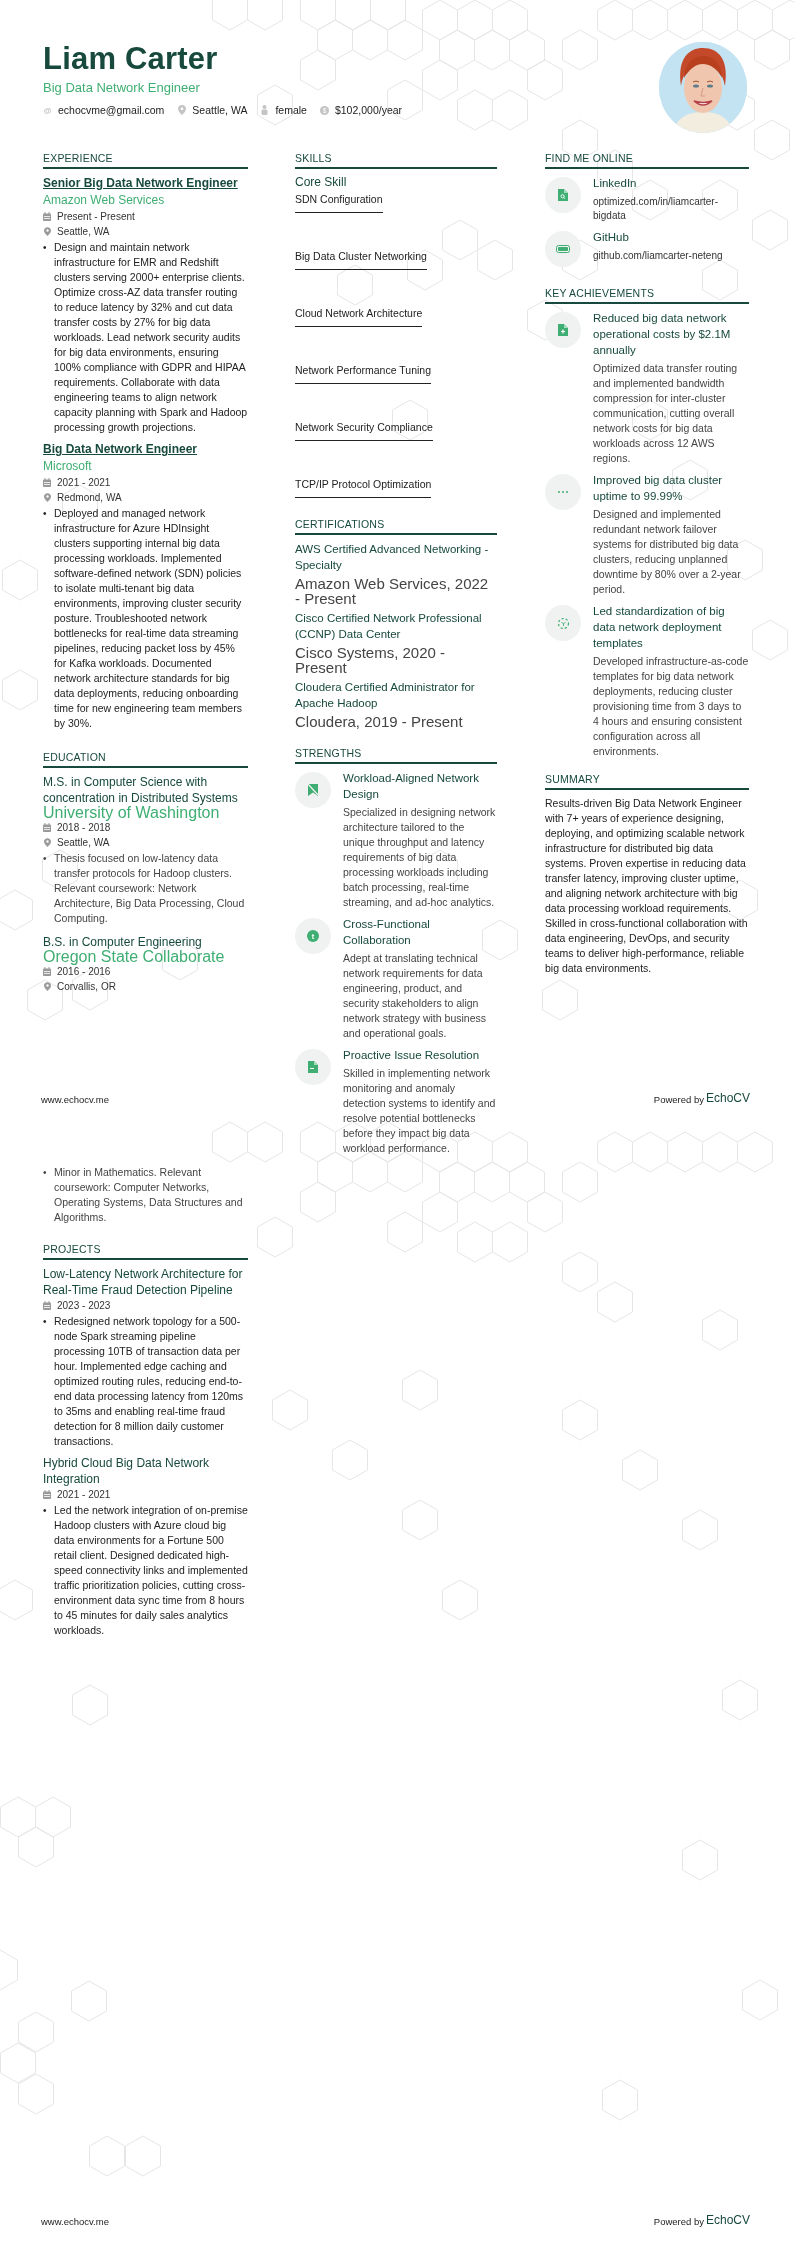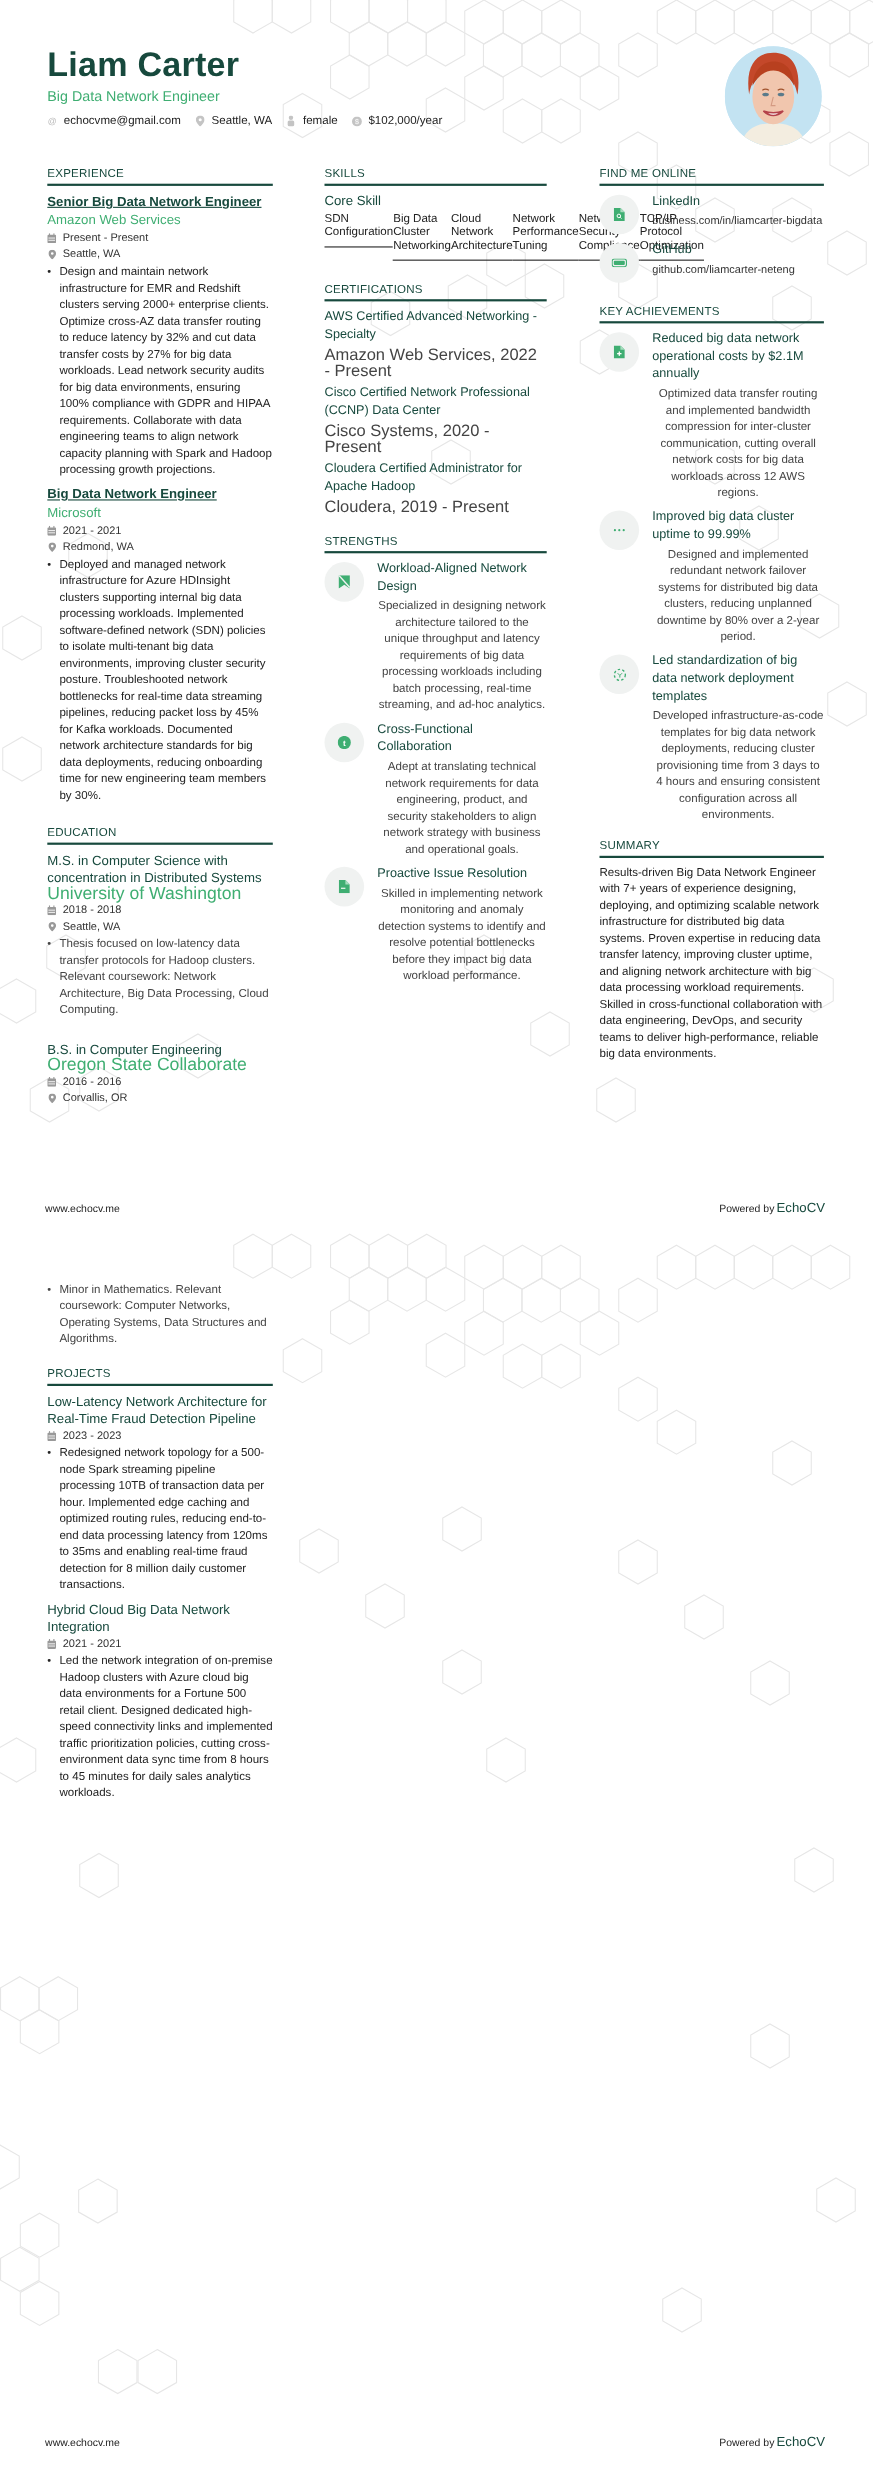--- a/index.html
+++ b/index.html
@@ -46,32 +46,32 @@
     .entry { margin-bottom: 4px; }
 
     
     .edu-degree { font-size: 12px; color: #17493d; line-height: 16px; }
     .edu-school { font-size: 16px; color: #3fae72; line-height: 14px; }
     .edu-bullet { color: #444; }
 
     
     .skill-head { font-size: 12px; color: #17493d; margin-bottom: 4px; }
     .skill-item { font-size: 10.5px; color: #222; padding-bottom: 7px; margin-bottom: 6px; border-bottom: 1px solid #222; display: inline-block; }
-    .skill-list { display: flex; flex-direction: row; align-items: flex-start; }
+    .skill-list { display: flex; flex-direction: column; align-items: flex-start; gap: 31px; }
 
     
     .cert-name { font-size: 11.5px; color: #17493d; line-height: 16px; }
     .cert-issuer { font-size: 15px; color: #444; line-height: 15px; margin: 3px 0 4px; }
 
     
     .icon-item { display: flex; margin-bottom: 6px; }
     .icon-circle { width: 36px; height: 36px; border-radius: 50%; background: #f0f2f1; flex: none; display: flex; align-items: center; justify-content: center; margin-right: 12px; margin-top: 2px; }
     .icon-body { flex: 1; }
     .icon-title { font-size: 11.5px; color: #17493d; line-height: 16px; }
-    .icon-desc { font-size: 10.5px; color: #444; line-height: 15px; margin-top: 3px; text-align: center; }
+    .icon-desc { font-size: 10.5px; color: #444; line-height: 15px; margin-top: 3px; }
     .link-title { font-size: 11.5px; color: #17493d; line-height: 16px; }
     .link-url { font-size: 10px; color: #333; line-height: 14px; margin-top: 4px; }
 
     .summary-text { font-size: 10.5px; color: #222; line-height: 15px; }
 
     
     .footer { position: absolute; left: 41px; right: 44px; display: flex; justify-content: space-between; align-items: flex-end; font-size: 9.5px; color: #222; }
     .footer .brand { font-size: 12px; color: #17493d; margin-left: 2px; }
     .footer-right { display: flex; align-items: flex-end; }
   </style>
@@ -341,21 +341,21 @@
                 <path d="M4 0C1.8 0 0 1.7 0 3.8 0 6.6 4 10 4 10s4-3.4 4-6.2C8 1.7 6.2 0 4 0zm0 5.2a1.4 1.4 0 1 1 0-2.8 1.4 1.4 0 0 1 0 2.8z" fill="#999"></path>
               </svg>
             </span>
           <span>Seattle, WA</span>
         </div>
         <div class="bullet edu-bullet">
           <span class="dot">•</span>
           <span>Thesis focused on low-latency data transfer protocols for Hadoop clusters. Relevant coursework: Network Architecture, Big Data Processing, Cloud Computing.</span>
         </div>
       </div>
-      <div class="entry" style="margin-top:20px;">
+      <div class="entry" style="margin-top:8px;">
         <div class="edu-degree">B.S. in Computer Engineering</div>
         <div class="edu-school">Oregon State Collaborate</div>
         <div class="meta">
           <span class="mi">
               <svg width="8" height="9" viewBox="0 0 8 9">
                 <rect x="0" y="1.5" width="8" height="7.5" rx="1" fill="#999"></rect>
                 <rect x="1.5" y="0" width="1" height="2" fill="#999"></rect>
                 <rect x="5.5" y="0" width="1" height="2" fill="#999"></rect>
                 <rect x="1" y="4" width="6" height="0.8" fill="#fff"></rect>
                 <rect x="1" y="6" width="6" height="0.8" fill="#fff"></rect>
@@ -454,21 +454,21 @@
         <div class="icon-circle">
           <svg width="10" height="12" viewBox="0 0 10 12">
               <path d="M0 0h6l4 4v8H0z" fill="#3fae72"></path>
               <path d="M6 0v4h4" fill="#a8dcbf"></path>
               <circle cx="4.6" cy="7.3" r="1.6" fill="none" stroke="#fff" stroke-width="0.9"></circle>
               <line x1="5.8" y1="8.5" x2="7" y2="9.7" stroke="#fff" stroke-width="0.9"></line>
             </svg>
         </div>
         <div class="icon-body">
           <div class="link-title">LinkedIn</div>
-          <div class="link-url">business.com/in/liamcarter-bigdata</div>
+          <div class="link-url">optimized.com/in/liamcarter-bigdata</div>
         </div>
       </div>
       <div class="icon-item">
         <div class="icon-circle">
           <svg width="14" height="8" viewBox="0 0 14 8">
               <rect x="0.5" y="0.5" width="13" height="7" rx="2" fill="none" stroke="#3fae72" stroke-width="1"></rect>
               <rect x="2" y="2" width="10" height="4" rx="1" fill="#3fae72"></rect>
             </svg>
         </div>
         <div class="icon-body">

